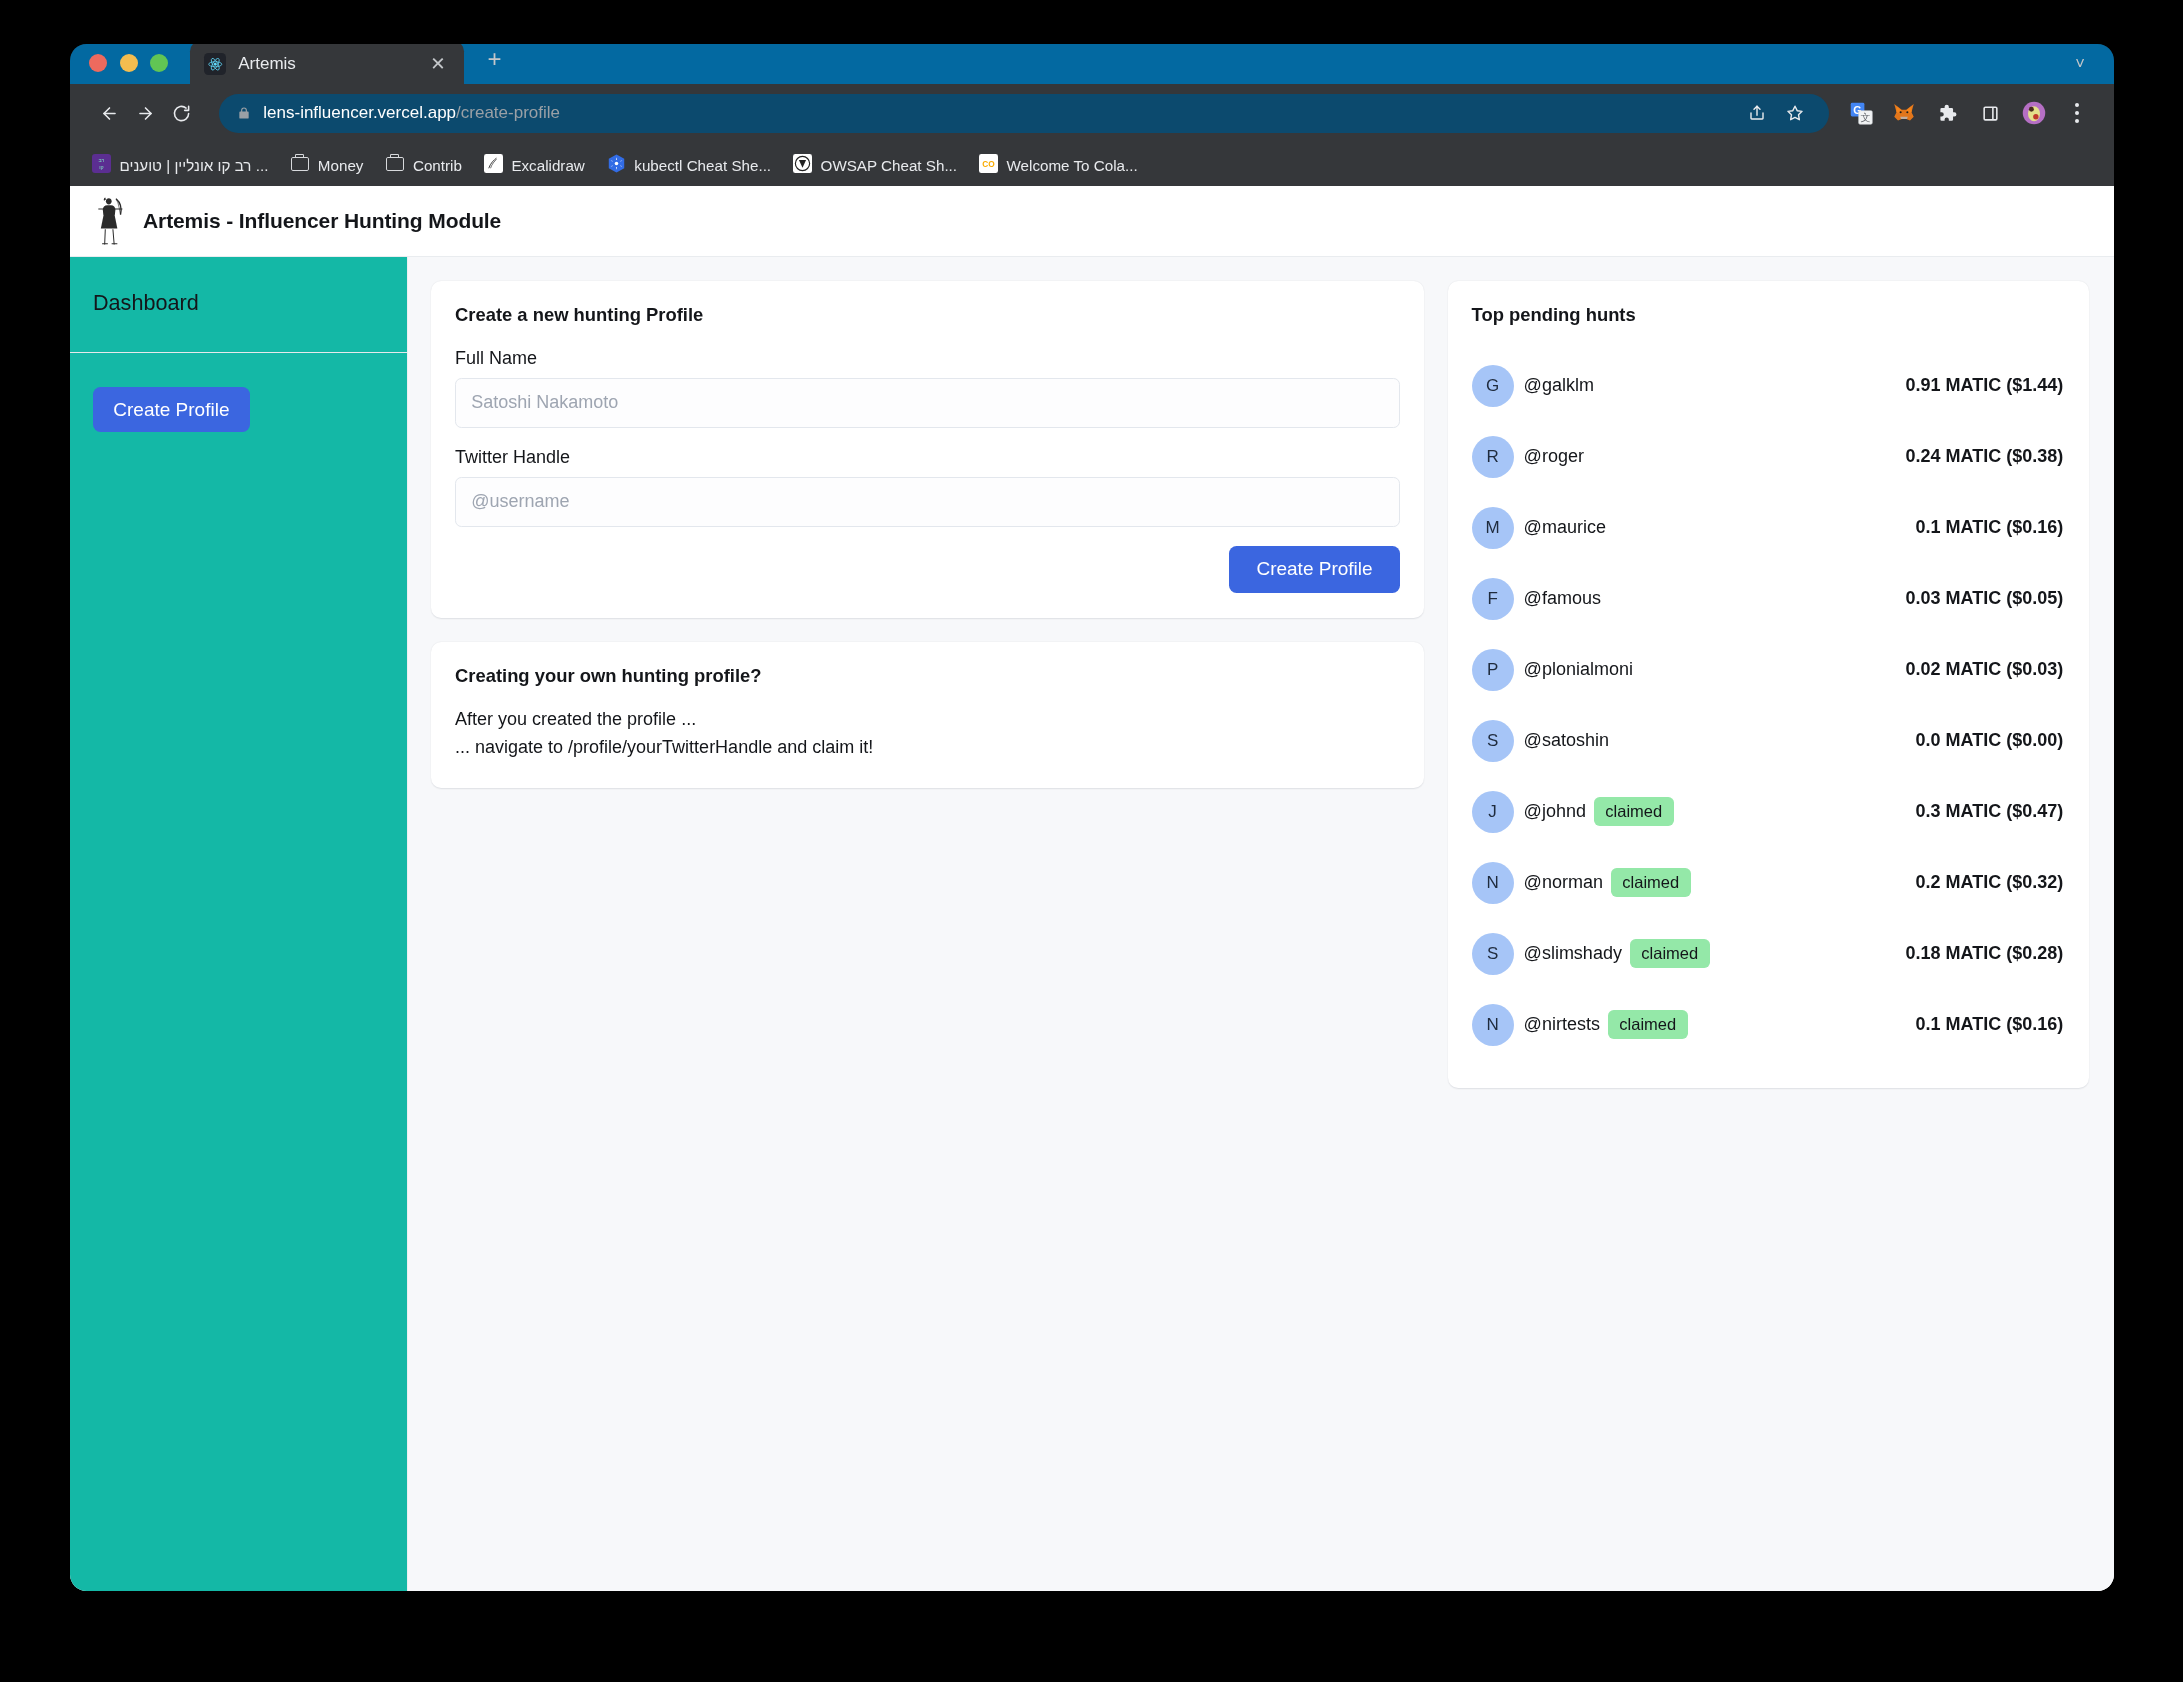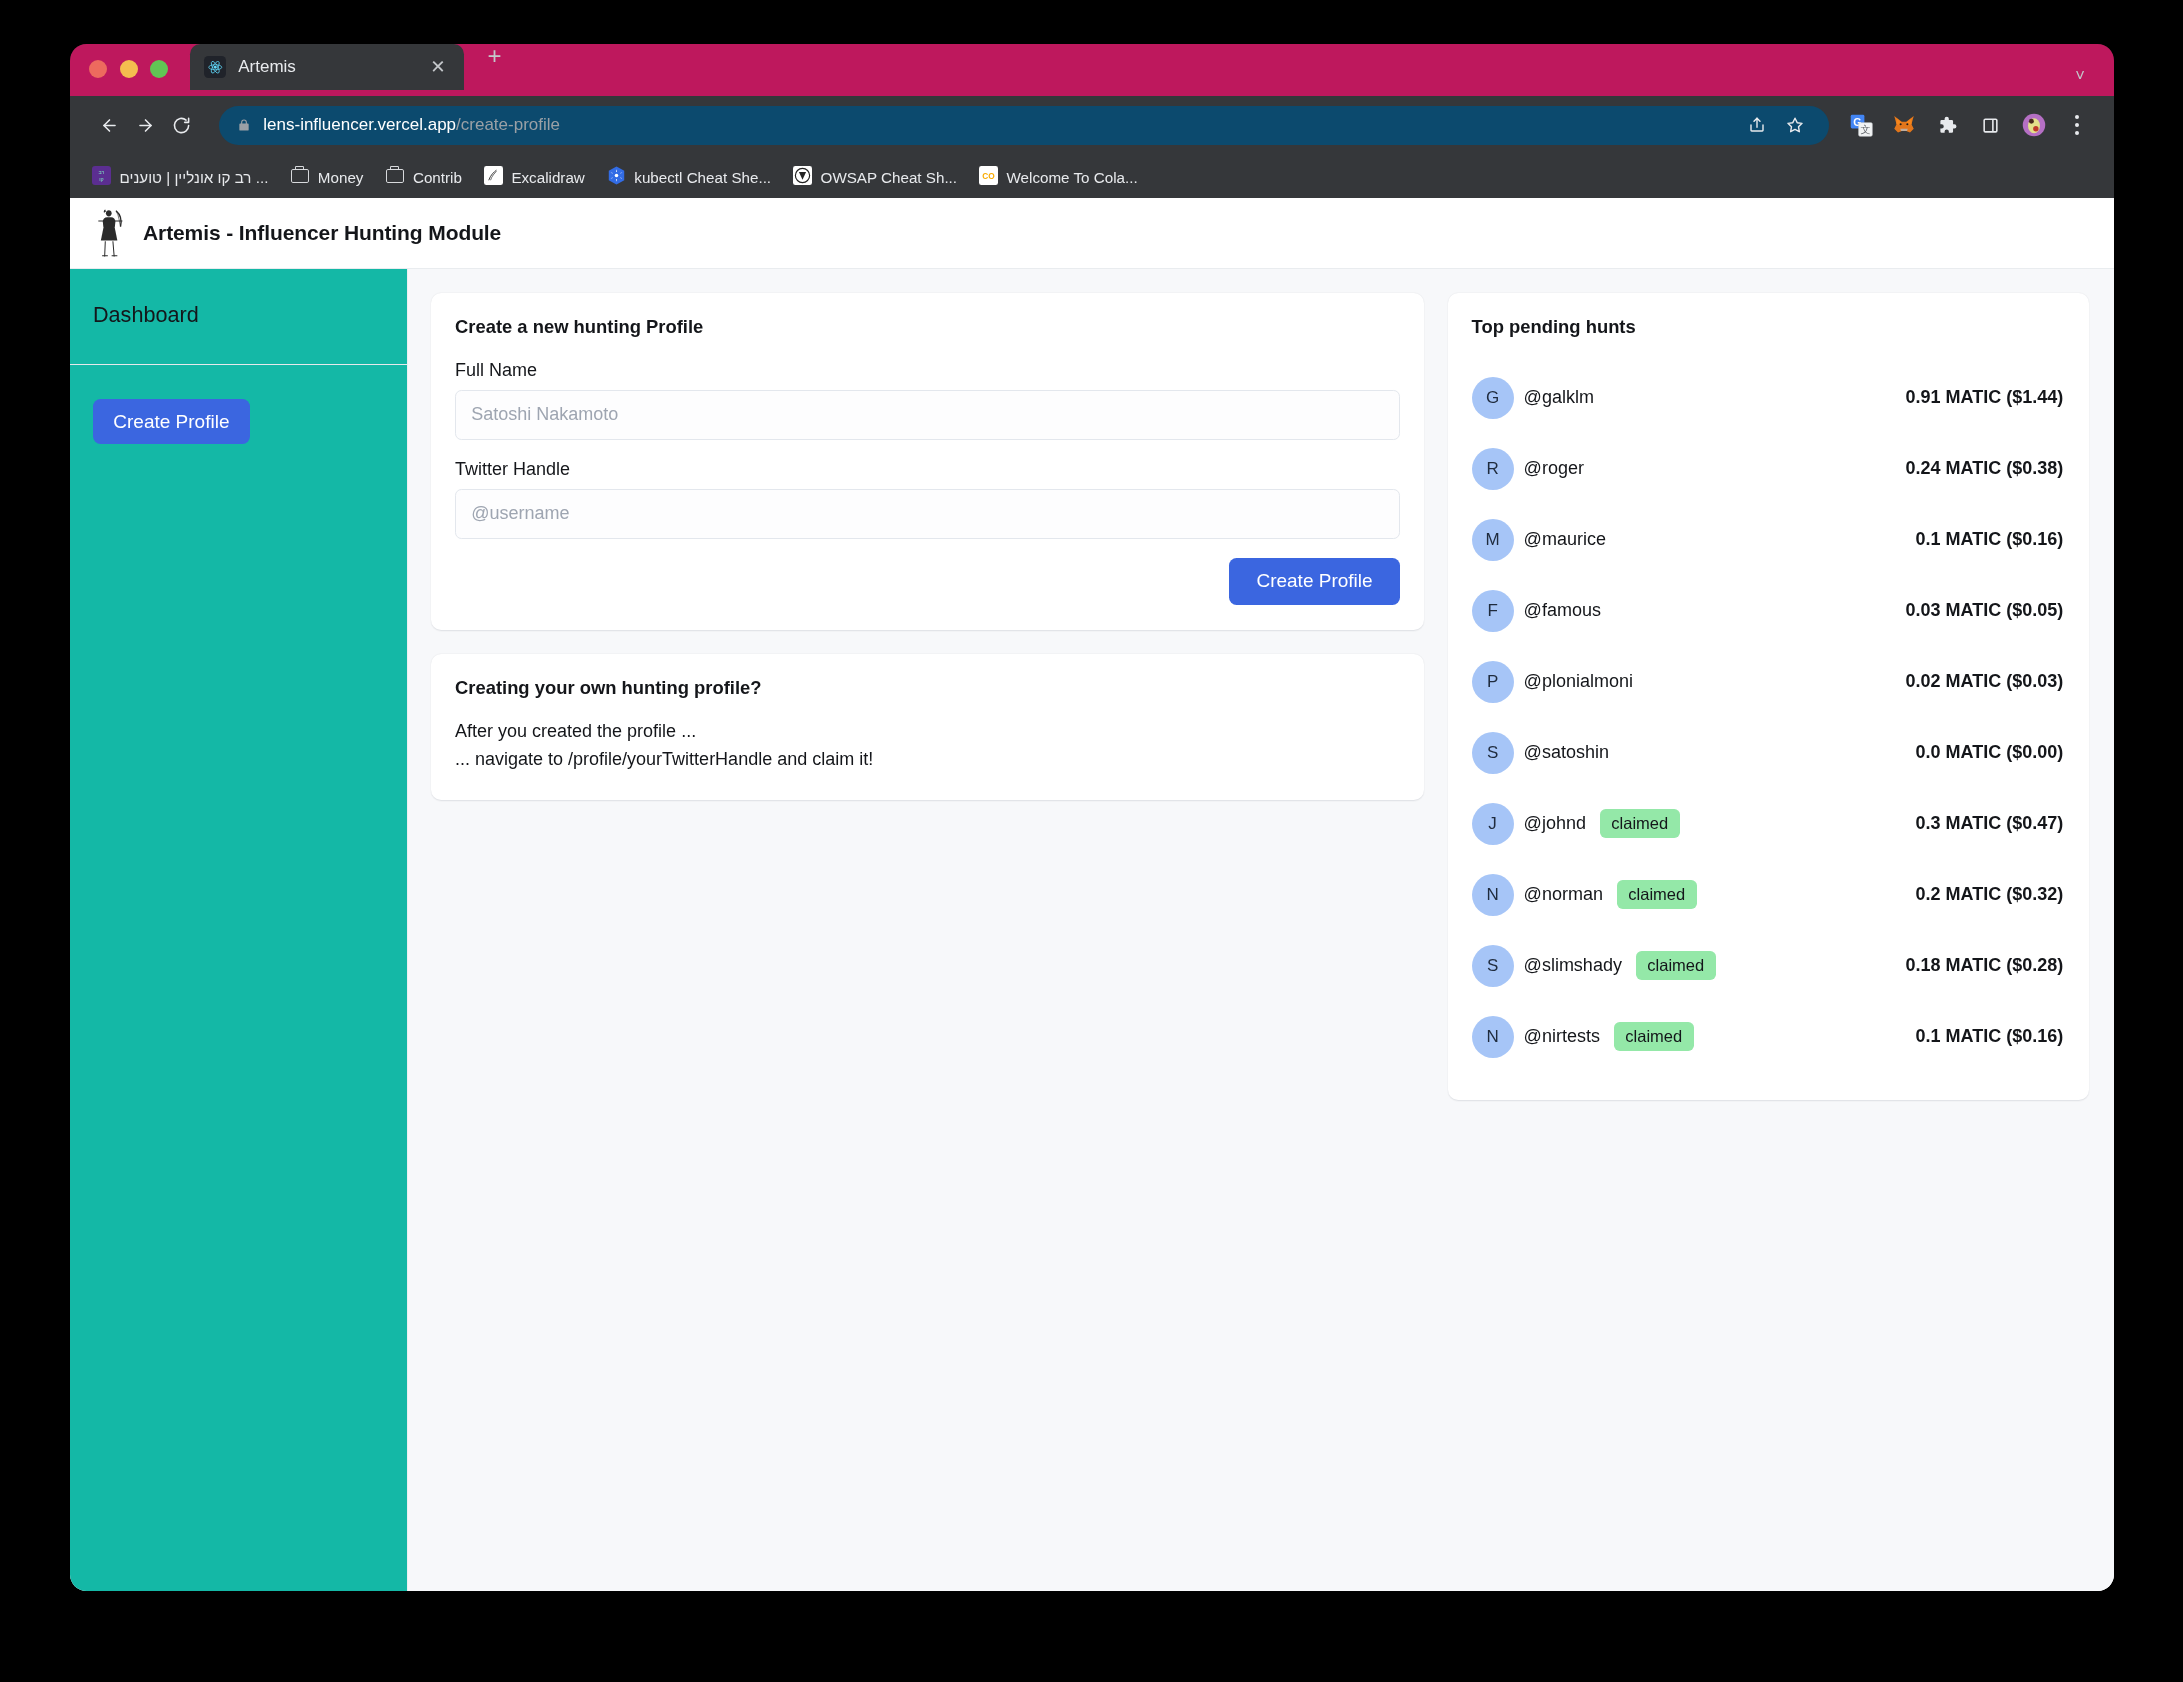--- a/index.html
+++ b/index.html
@@ -17,24 +17,24 @@
     width: 2044px; height: 1547px;
     background: #202124;
     border-radius: 16.5px;
     overflow: hidden;
     display: flex;
     flex-direction: column;
   }
 
   
   .tab-strip {
-    height: 52px;
-    background: #be185d;
+    height: 40px;
+    background: #0369a1;
     display: flex;
-    align-items: flex-start;
+    align-items: center;
     padding-left: 19px;
     position: relative;
     flex: none;
   }
   .traffic-lights {
     display: flex; align-items: center; gap: 12.7px;
     height: 52px; padding-bottom: 1.3px;
   }
   .tl { width: 18px; height: 18px; border-radius: 50%; }
   .tl.red { background: #ed6a5e; }
@@ -238,21 +238,21 @@
   .avatar {
     width: 42px; height: 42px; border-radius: 50%;
     background: #a6c5f7;
     color: #1f2b3d;
     font-size: 17px;
     display: flex; align-items: center; justify-content: center;
     flex: none;
   }
   .hunt-handle { margin-left: 10px; font-size: 18px; color: #14161a; white-space: nowrap; }
   .claimed-badge {
-    margin-left: 14px;
+    margin-left: 8px;
     background: #94e8a8;
     color: #14161a;
     font-size: 16.5px;
     padding: 5.1px 11.4px;
     border-radius: 5.7px;
     white-space: nowrap;
   }
   .hunt-amount {
     margin-left: auto;
     font-size: 18px; font-weight: bold; color: #14161a;

